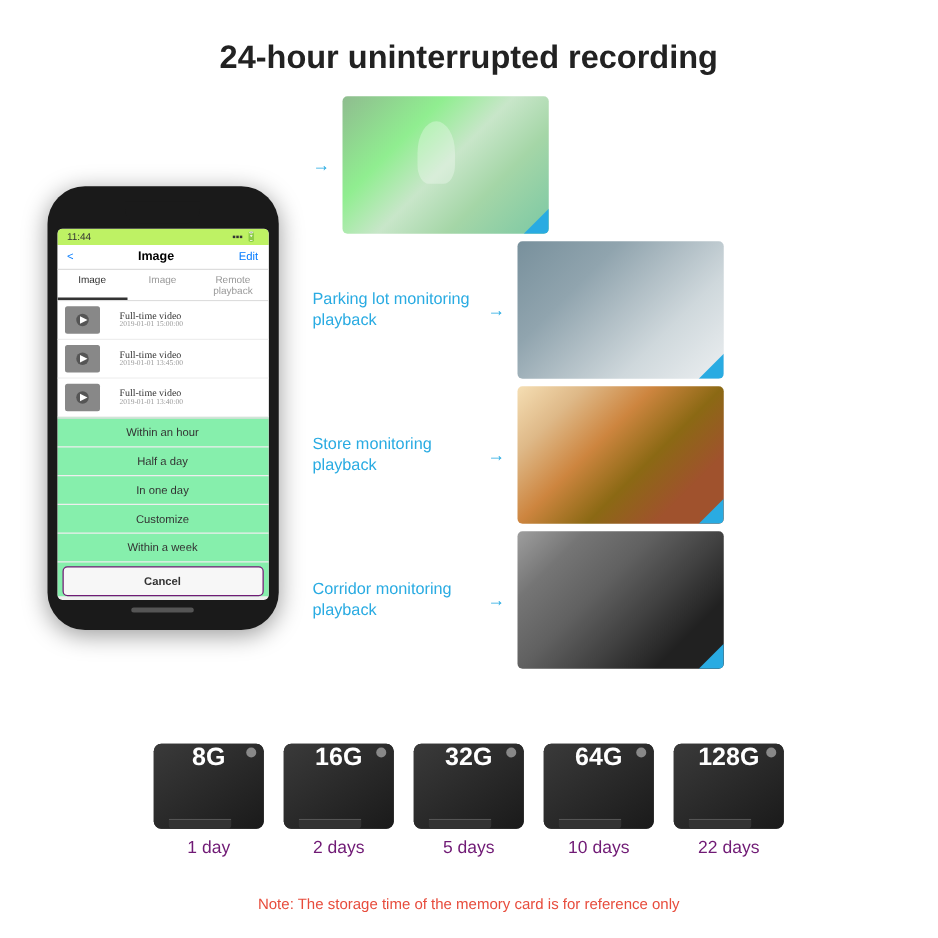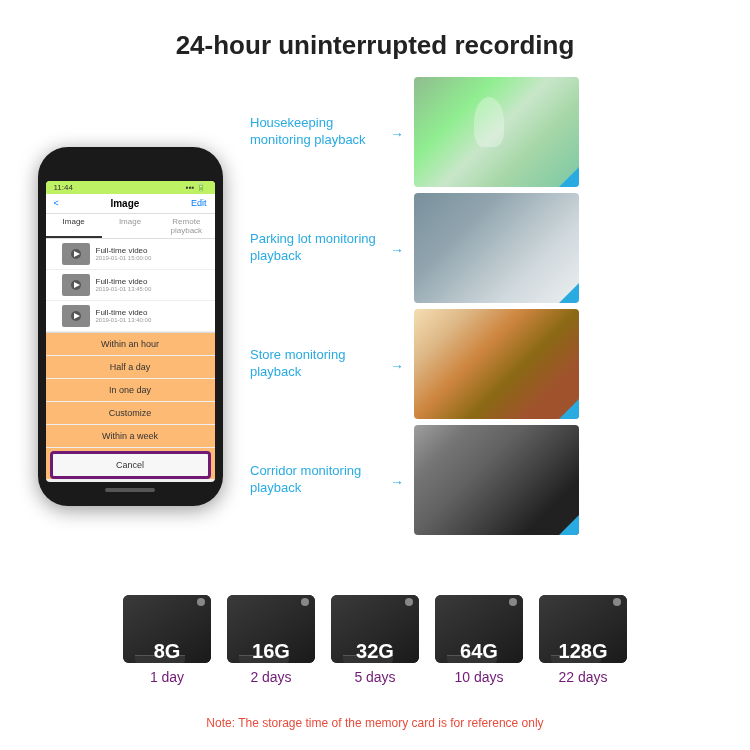--- a/index.html
+++ b/index.html
@@ -101,58 +101,59 @@
       color: #999;
     }
     .phone-tab.active {
       color: #333;
       border-bottom: 2px solid #333;
     }
     .phone-list-item {
       background: #fff;
       display: flex;
       align-items: center;
-      padding: 4px 16px;
+      padding: 4px 6px;
       border-bottom: 1px solid #eee;
-      gap: 6px;
+      gap: 16px;
+      font-family: Liberation Serif, serif;
     }
     .phone-thumb {
       width: 28px;
       height: 22px;
       background: #888;
       border-radius: 2px;
       flex-shrink: 0;
       display: flex;
       align-items: center;
       justify-content: center;
     }
     .phone-thumb svg { width: 14px; height: 14px; }
     .phone-item-text .title { font-size: 8px; color: #333; }
     .phone-item-text .subtitle { font-size: 6px; color: #999; }
 
     
     .phone-dropdown {
-      background: #fdba74;
+      background: #86efac;
       border-top: 1px solid #ddd;
     }
     .phone-dropdown-item {
       text-align: center;
       font-size: 9px;
       color: #333;
       padding: 6px 0;
       border-bottom: 1px solid #eee;
     }
     .phone-dropdown-cancel {
       text-align: center;
       font-size: 9px;
-      font-weight: normal;
+      font-weight: bold;
       color: #333;
       padding: 6px 0;
       background: #f7f7f7;
-      border: 3px solid #701a75;
+      border: 1px solid #701a75;
       margin: 3px 4px;
       border-radius: 4px;
     }
     .phone-home-indicator {
       width: 50px;
       height: 4px;
       background: #555;
       border-radius: 2px;
       margin: 6px auto 2px;
     }
@@ -233,21 +234,21 @@
       align-items: center;
       gap: 6px;
     }
     .sd-card {
       width: 88px;
       height: 68px;
       background: #222;
       border-radius: 6px 6px 6px 6px;
       position: relative;
       display: flex;
-      align-items: flex-end;
+      align-items: flex-start;
       justify-content: center;
     }
     .sd-card::before {
       content: '';
       position: absolute;
       top: 0; left: 0;
       width: 100%; height: 100%;
       border-radius: 6px;
       background: linear-gradient(145deg, #3a3a3a 0%, #1a1a1a 100%);
     }
@@ -363,23 +364,20 @@
           <div class="phone-dropdown-item">Within a week</div>
           <div class="phone-dropdown-cancel">Cancel</div>
         </div>
       </div>
       <div class="phone-home-indicator"></div>
     </div>
   </div>
 
   <div class="right-section">
     <div class="monitoring-item">
-      <div class="monitoring-label">
-        <p>Housekeeping monitoring playback</p>
-      </div>
       <div style="font-size:14px; color:#29abe2; flex-shrink:0;">→</div>
       <div class="monitoring-image img-housekeeping">
 
         <div style="position:absolute;top:20px;left:60px;width:30px;height:50px;background:rgba(255,255,255,0.3);border-radius:50% 50% 30% 30%;"></div>
         <div class="img-triangle"></div>
       </div>
     </div>
     <div class="monitoring-item">
       <div class="monitoring-label">
         <p>Parking lot monitoring playback</p>

